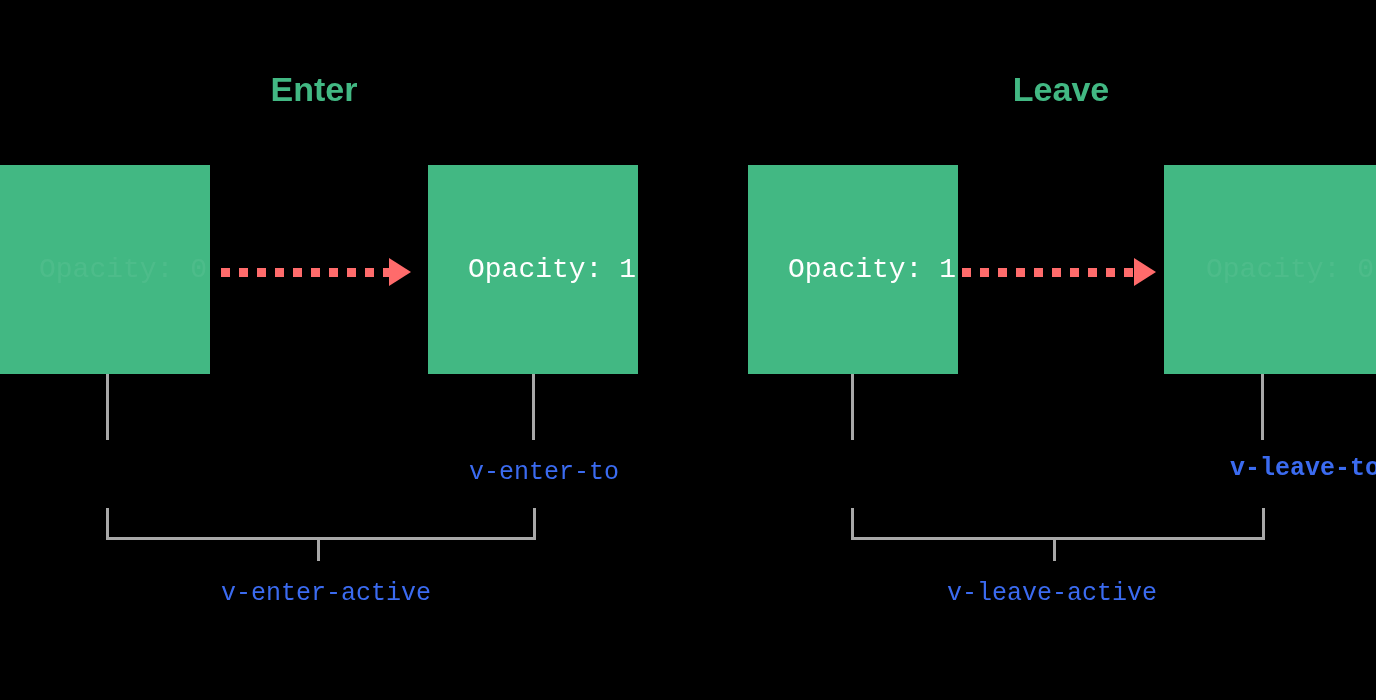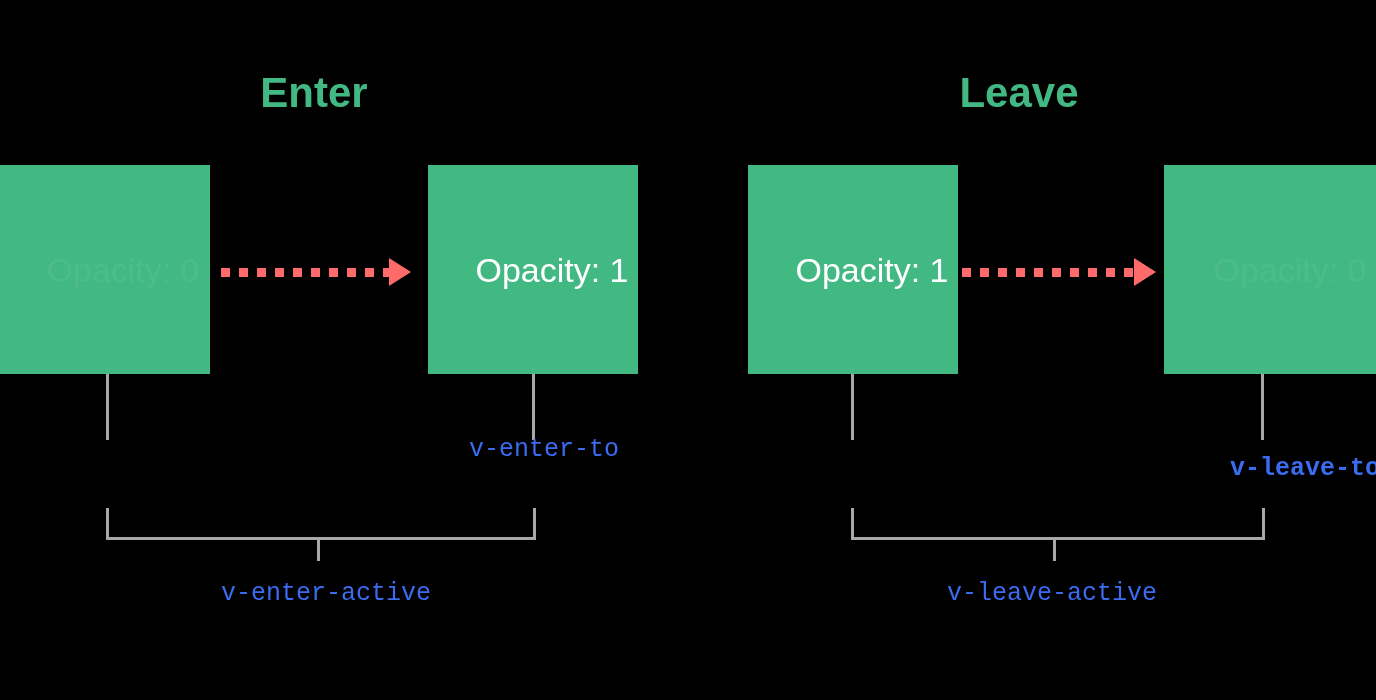--- a/index.html
+++ b/index.html
@@ -15,40 +15,40 @@
     background: #000000;
     overflow: hidden;
     font-family: "Liberation Sans", sans-serif;
   }
 
   
   .section-title {
     position: absolute;
     font-family: "Liberation Sans", sans-serif;
     font-weight: bold;
-    font-size: 42px;
+    font-size: 34px;
     line-height: 1;
     color: #42B883;
     white-space: nowrap;
     transform: translateX(-50%);
   }
 
   
   .state-box {
     position: absolute;
     top: 165px;
     height: 209px;
     background: #42B883;
     display: flex;
     align-items: center;
     justify-content: center;
   }
   .state-box-label {
-    font-family: Liberation Sans, sans-serif;
-    font-size: 34px;
+    font-family: Liberation Mono, monospace;
+    font-size: 28px;
     line-height: 1;
     color: #FFFFFF;
     white-space: nowrap;
     margin-left: 38px;
   }
   .state-box-label.faded {
     color: #FFFFFF;
     opacity: 0.055;
   }
 
@@ -130,28 +130,28 @@
   </div>
 
   <div class="state-box" style="left:428px; width:210px;">
     <span class="state-box-label">Opacity: 1</span>
   </div>
 
   <div class="stem" style="left:106px; top:374px; height:66px;"></div>
   <div class="stem" style="left:532px; top:374px; height:66px;"></div>
 
 
-  <div class="class-label right-align" style="left:619px; top:437px;">v-enter-to</div>
+  <div class="class-label right-align" style="left:619px; top:460px;">v-enter-to</div>
 
   <div class="bracket" style="left:106px; top:508px; width:424px; height:29px;"></div>
   <div class="bracket-drop" style="left:317px; top:537px; height:24px;"></div>
 
   <div class="class-label center" style="left:326px; top:581px;">v-enter-active</div>
 
-  <div class="section-title" style="left:1019px; top:72px;">Leave</div>
+  <div class="section-title" style="left:1061px; top:72px;">Leave</div>
 
   <div class="state-box" style="left:748px; width:210px;">
     <span class="state-box-label">Opacity: 1</span>
   </div>
 
   <div class="arrow" style="left:962px; top:267px; width:194px;">
     <span class="arrow-line"></span>
     <span class="arrow-head"></span>
   </div>
 

